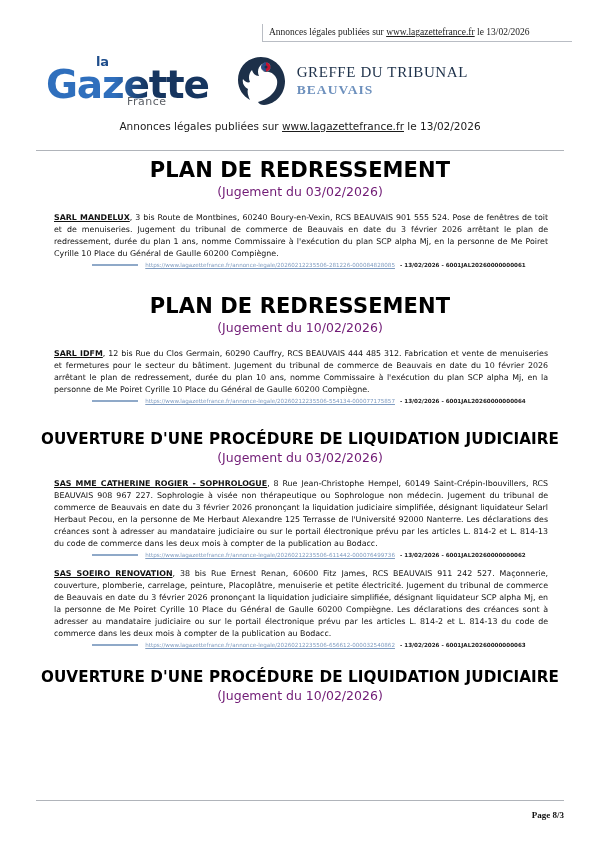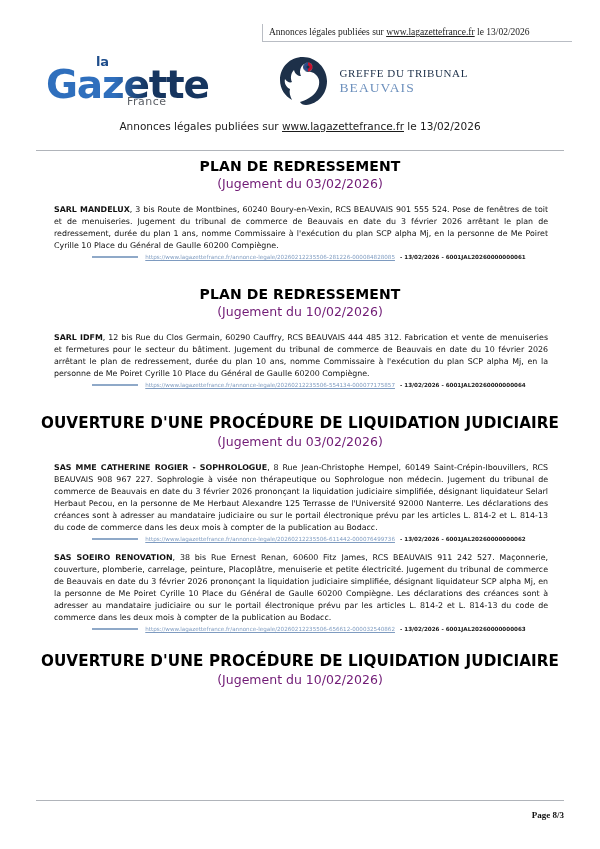--- a/index.html
+++ b/index.html
@@ -110,29 +110,29 @@
     width: 52px;
     height: 50px;
     flex: 0 0 auto;
     position: relative;
   }
   .greffe-text {
     line-height: 1.18;
   }
   .greffe-l1, .greffe-l2 {
     font-family: "Liberation Serif", serif;
-    font-size: 11px;
+    font-size: 15px;
     letter-spacing: 0.6px;
     color: #1d3049;
     white-space: nowrap;
   }
   .greffe-city {
     font-family: "Liberation Serif", serif;
     font-size: 13.5px;
-    font-weight: 400;
+    font-weight: 700;
     letter-spacing: 1.1px;
     color: #6d90bd;
     white-space: nowrap;
   }
 
   
   .sub-header {
     position: absolute;
     top: 120px;
     left: 0;
@@ -159,21 +159,21 @@
     position: absolute;
     top: 158px;
     left: 36px;
     width: 528px;
   }
 
   .sec-title {
     text-align: center;
     font-family: "DejaVu Sans", sans-serif;
     font-weight: 700;
-    font-size: 14px;
+    font-size: 21px;
     color: #000;
     letter-spacing: 0.1px;
     margin: 0;
   }
   .sec-title.wide { font-size: 15.2px; text-align: center; }
   .sec-sub {
     text-align: center;
     font-family: "DejaVu Sans", sans-serif;
     font-size: 12.5px;
     color: #701a75;
@@ -186,20 +186,21 @@
     font-family: "DejaVu Sans", sans-serif;
     font-size: 7.9px;
     line-height: 1.52;
     color: #111;
     text-align: justify;
     margin: 0;
     padding: 0 16px 0 18px;
   }
   .annonce .co-name {
     font-weight: 700;
+    text-decoration: underline;
   }
 
   .ref-line {
     display: flex;
     align-items: center;
     justify-content: center;
     gap: 5px;
     margin-top: 2px;
     padding-left: 18px;
   }

